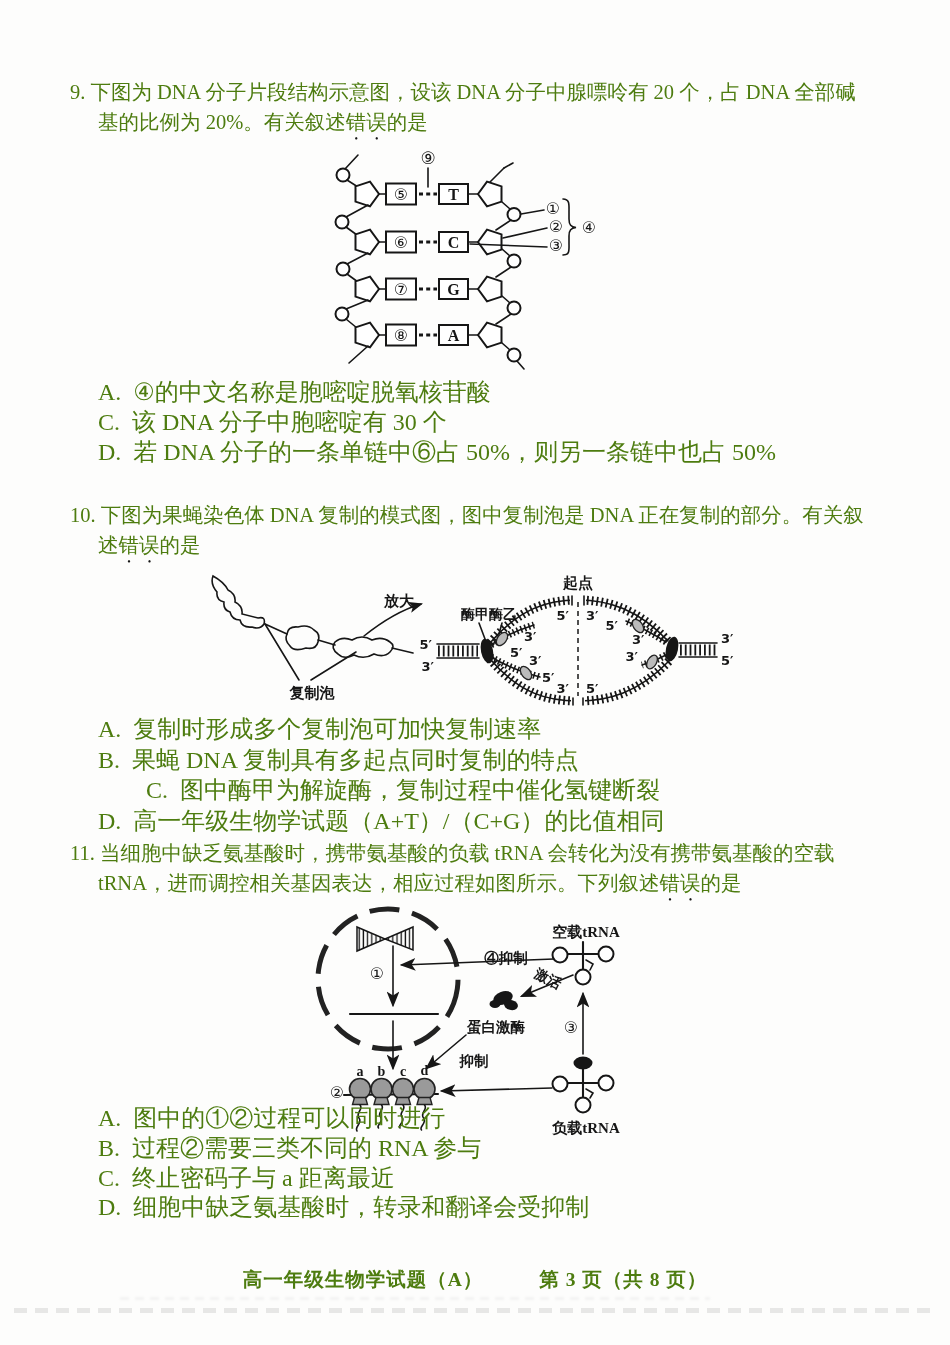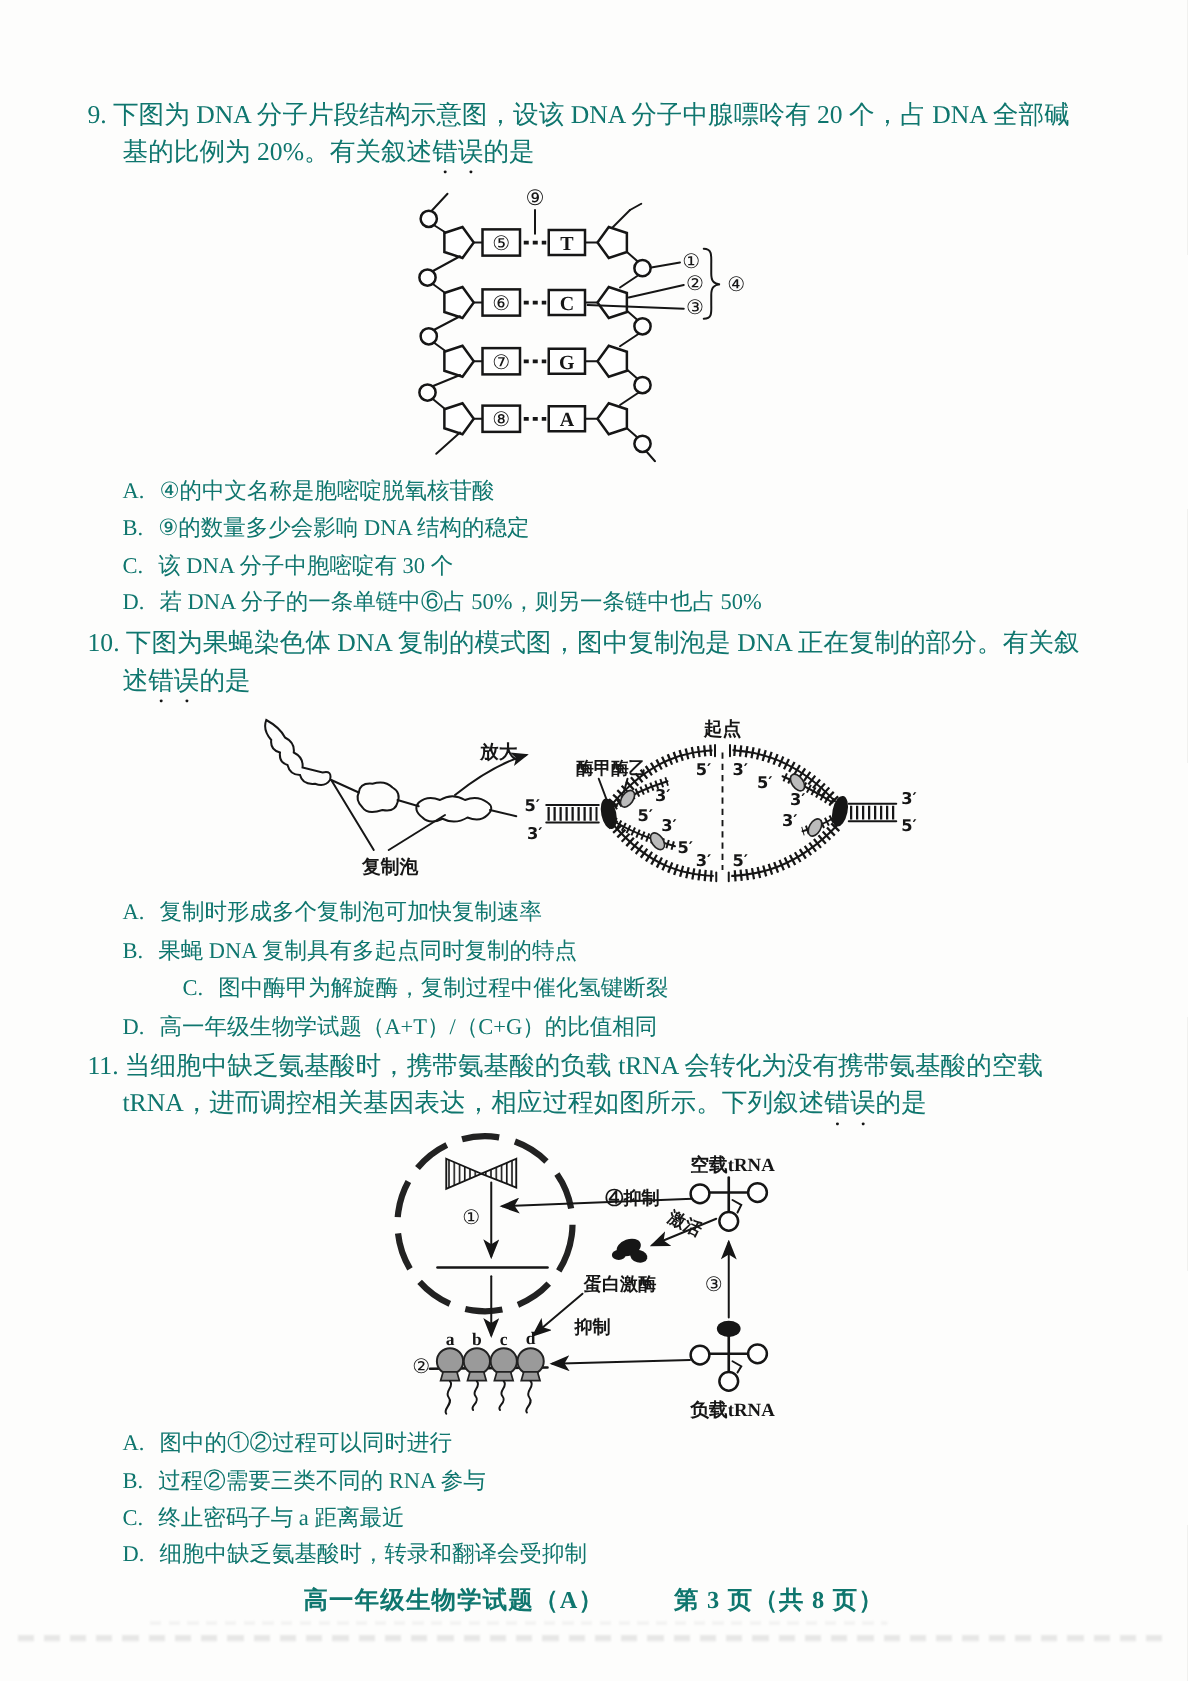--- a/index.html
+++ b/index.html
@@ -1,23 +1,23 @@
 <!DOCTYPE html>
 <html><head>
 <meta charset="utf-8">
 <style>
   html,body{margin:0;padding:0;background:#e8e8e6;}
   .page{position:relative;width:950px;height:1345px;margin:0 auto;background:#fdfdfc;
-        font-family:"Liberation Serif","DejaVu Serif",serif;color:#0f766e;overflow:hidden;}
+        font-family:"Liberation Serif","DejaVu Serif",serif;color:#4d7c0f;overflow:hidden;}
   .q{position:absolute;width:812px;font-size:20.5px;line-height:29.5px;}
   .q-num{display:inline-block;margin-right:5px;}
   .q-cont{padding-left:28px;font-family:Liberation Serif, serif;}
   .em{-webkit-text-emphasis:filled dot #161616;-webkit-text-emphasis-position:under;
       text-emphasis:filled dot #161616;text-emphasis-position:under right;}
-  .opts{position:absolute;left:98px;font-size:18px;}
+  .opts{position:absolute;left:98px;font-size:24px;}
   .opt{line-height:29.8px;white-space:nowrap;}
   .opt .lab{margin-right:12px;}
   .footer{position:absolute;left:0;right:0;top:1266px;display:flex;justify-content:center;
           gap:56px;font-size:19.5px;font-weight:600;letter-spacing:1px;}
   .fig{position:absolute;}
   .artifact{position:absolute;left:14px;right:18px;height:5px;opacity:.55;filter:blur(.7px);
             background:repeating-linear-gradient(90deg,rgba(140,140,140,.35) 0 13px,transparent 13px 21px);}
   .artifact2{position:absolute;left:120px;right:240px;height:3px;opacity:.25;filter:blur(1px);
             background:repeating-linear-gradient(90deg,rgba(150,150,150,.4) 0 9px,transparent 9px 15px);}
   
@@ -126,21 +126,20 @@
       <line class="ln" x1="217" y1="86" x2="173" y2="96" stroke-width="1.4"></line>
       <text class="circ" x="226" y="109" font-size="16" text-anchor="middle">③</text>
       <line class="ln" x1="217" y1="105" x2="140" y2="102" stroke-width="1.4"></line>
       <path class="ln" stroke-width="1.7" d="M233,57 C240,57 239,63 239,70 L239,77 C239,83 241,85 246,85.5 C241,86 239,88 239,94 L239,101 C239,108 240,113 233,113"></path>
       <text class="circ" x="259" y="91" font-size="16" text-anchor="middle">④</text>
     </g>
   </svg>
 
   <div class="opts" style="top:378px;">
     <div class="opt"><span class="lab">A.</span><span>④的中文名称是胞嘧啶脱氧核苷酸</span></div>
-    <div class="opt"><span class="lab">B.</span><span>⑨的数量多少会影响 DNA 结构的稳定</span></div>
     <div class="opt"><span class="lab">C.</span><span>该 DNA 分子中胞嘧啶有 30 个</span></div>
     <div class="opt"><span class="lab">D.</span><span>若 DNA 分子的一条单链中⑥占 50%，则另一条链中也占 50%</span></div>
   </div>
 
   <div class="q" style="left:70px;top:501px;">
     <div><span class="q-num">10.</span><span>下图为果蝇染色体 DNA 复制的模式图，图中复制泡是 DNA 正在复制的部分。有关叙</span></div>
     <div class="q-cont"><span>述</span><span class="em">错误</span><span>的是</span></div>
   </div>
 
   <svg class="fig" style="left:180px;top:572px;" width="560" height="140" viewBox="0 0 560 140">
@@ -325,21 +324,21 @@
         <path class="ln" d="M113,203 c4,4 -5,8 -1,12 c4,5 -5,8 -2,11" stroke-width="1.5"></path>
       </g>
       <g>
         <circle cx="134.5" cy="187" r="10.5" fill="#9a9a9a" stroke="#222" stroke-width="1.6"></circle>
         <polygon points="129,195.5 140,195.5 142,202.5 127,202.5" fill="#9a9a9a" stroke="#222" stroke-width="1.4"></polygon>
         <path class="ln" d="M134.5,203 c4,4 -5,8 -1,13 c4,5 -5,9 -2,12" stroke-width="1.5"></path>
       </g>
     </g>
   </svg>
 
-  <div class="opts" style="top:1140px;">
+  <div class="opts" style="top:1104px;">
     <div class="opt"><span class="lab">A.</span><span>图中的①②过程可以同时进行</span></div>
     <div class="opt"><span class="lab">B.</span><span>过程②需要三类不同的 RNA 参与</span></div>
     <div class="opt"><span class="lab">C.</span><span>终止密码子与 a 距离最近</span></div>
     <div class="opt"><span class="lab">D.</span><span>细胞中缺乏氨基酸时，转录和翻译会受抑制</span></div>
   </div>
 
   <div class="footer">
     <span>高一年级生物学试题（A）</span>
     <span>第 3 页（共 8 页）</span>
   </div>

